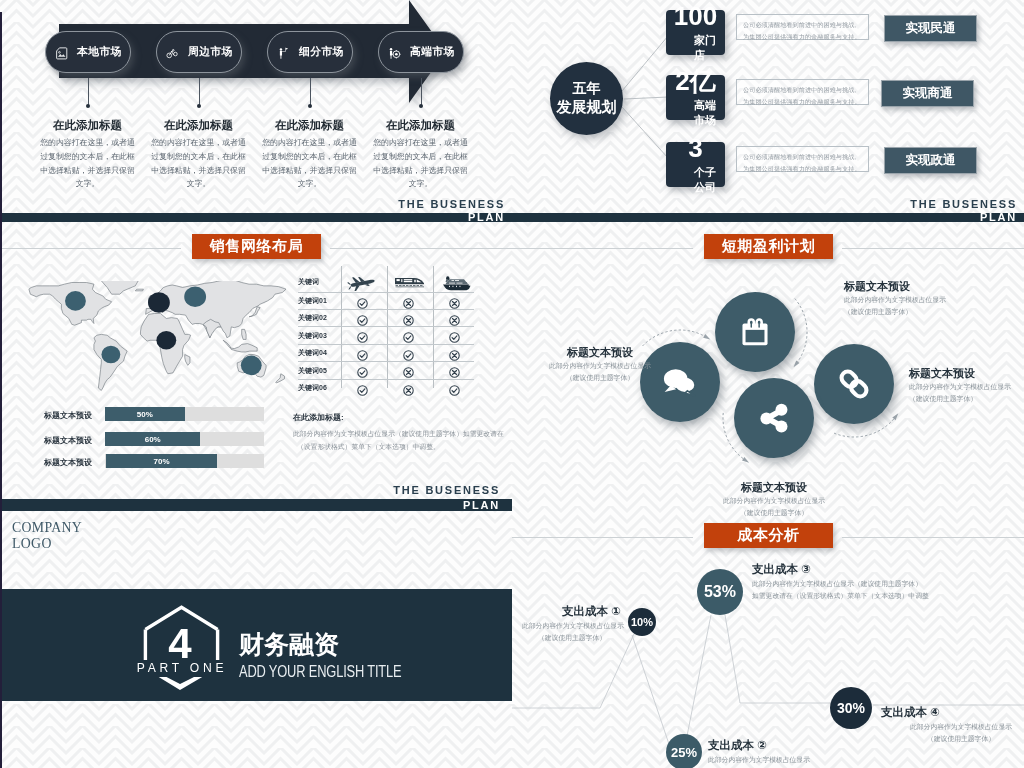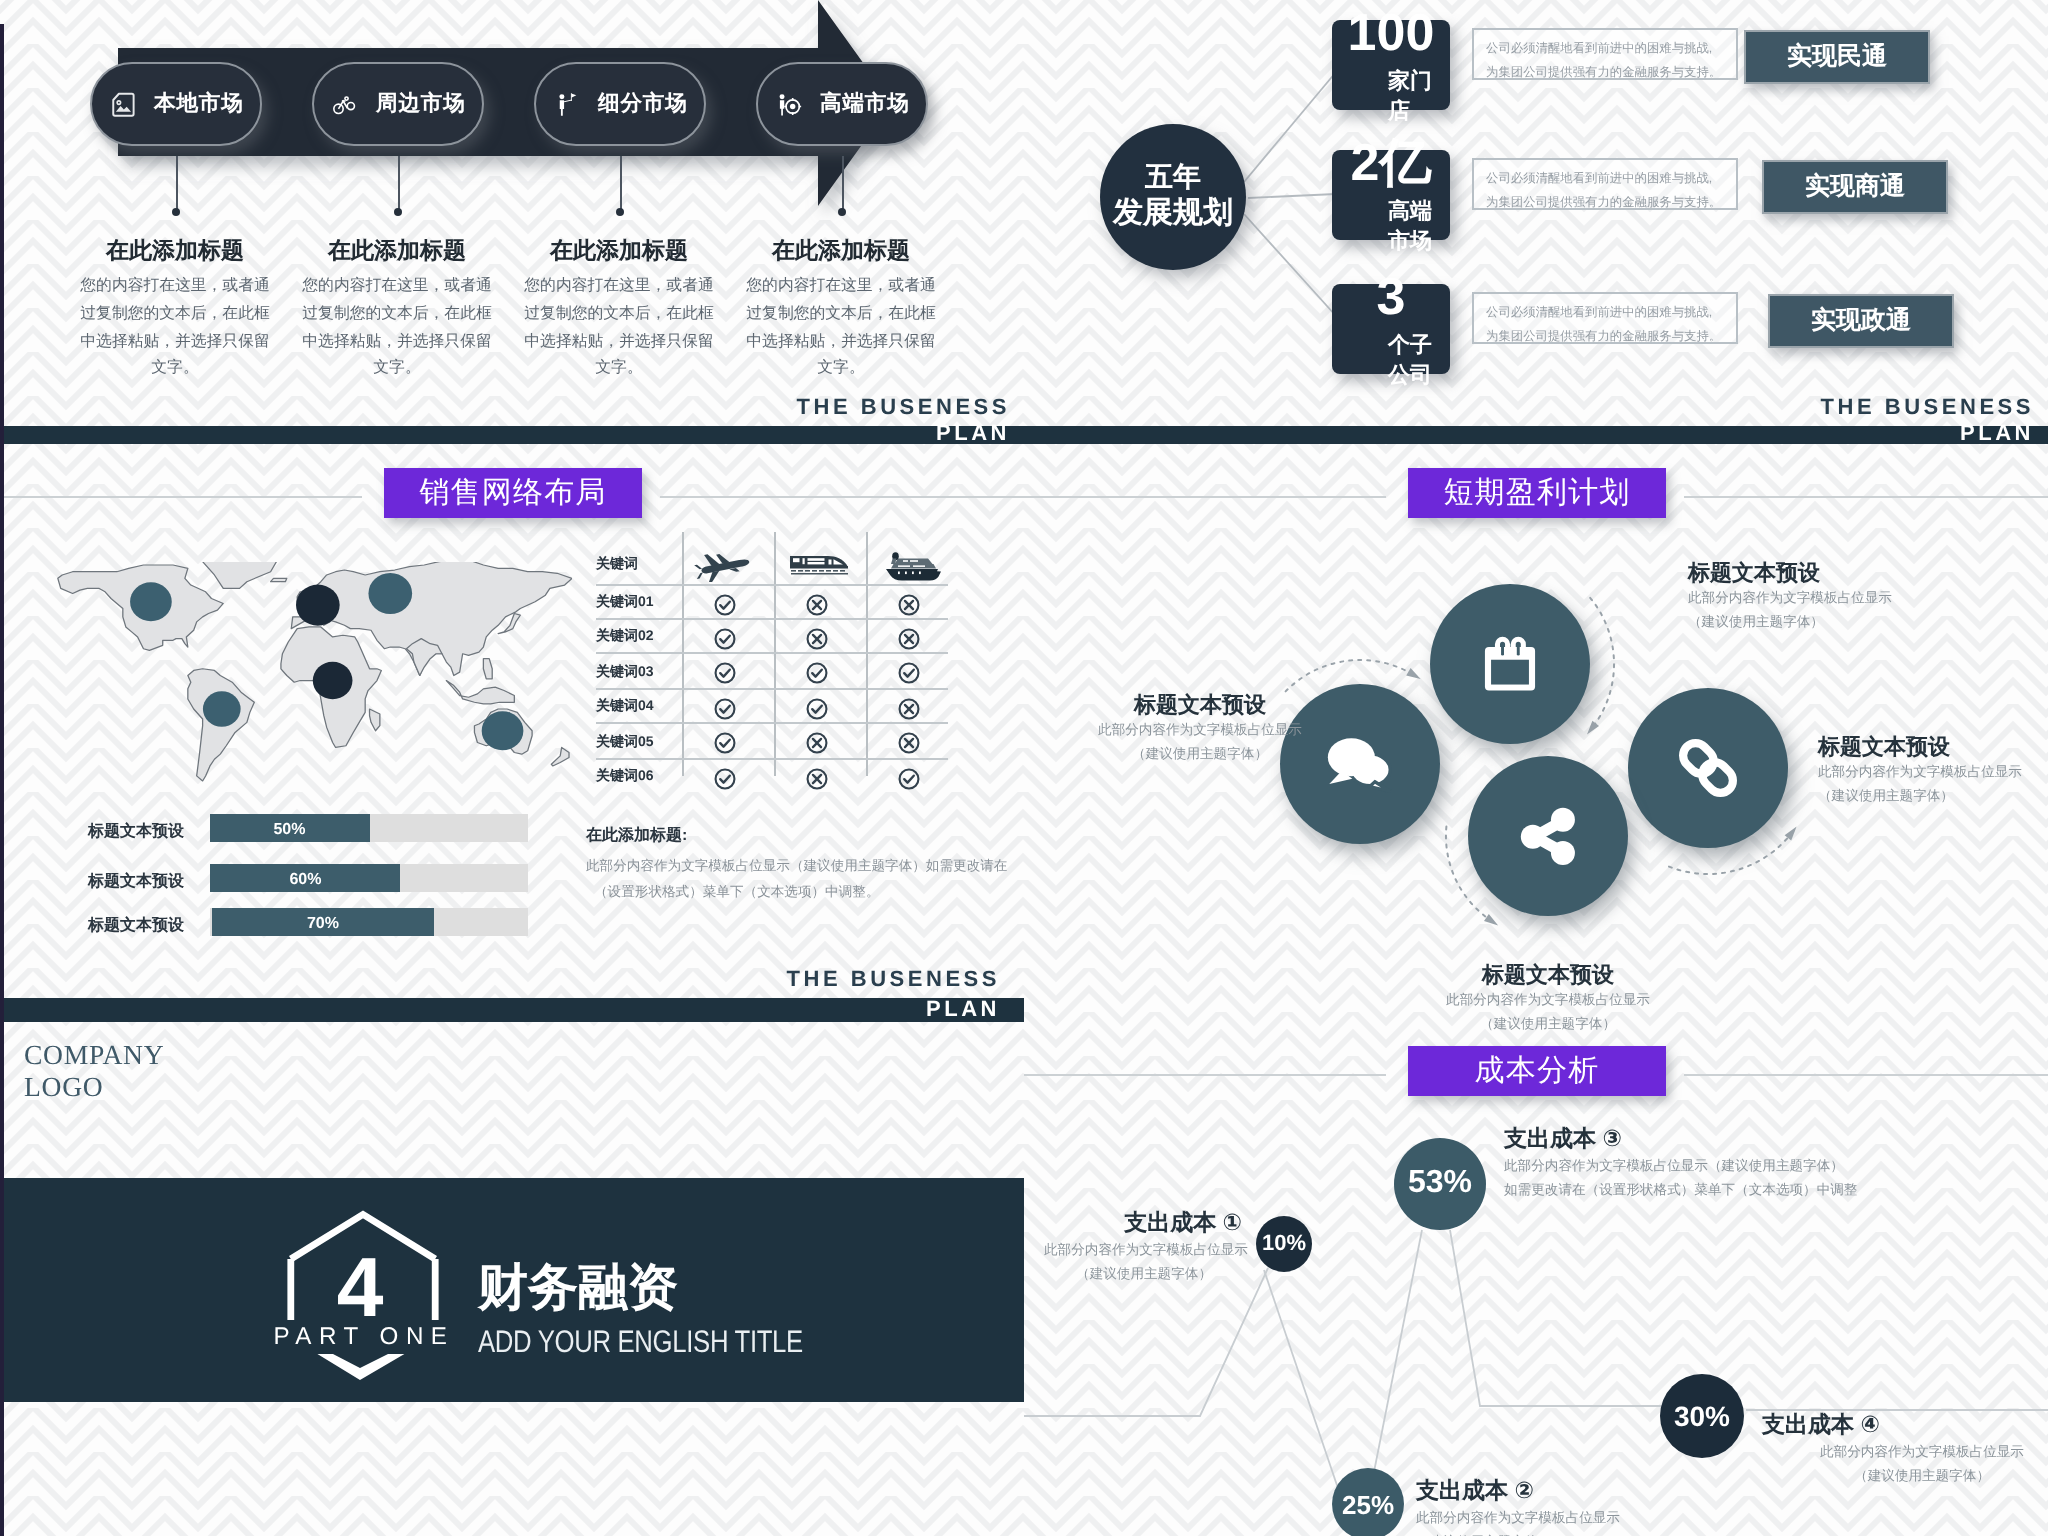--- a/index.html
+++ b/index.html
@@ -8,21 +8,21 @@
   #stage{position:relative;width:1024px;height:768px;overflow:hidden;background:#fdfdfd;}
   .bgpat{position:absolute;inset:0;}
   .slide{position:absolute;overflow:hidden;}
 
   
   .footbar{position:absolute;background:#1e323f;}
   .foot-the{position:absolute;font-weight:bold;letter-spacing:.16em;color:#2a3f4e;font-size:11px;white-space:nowrap;}
   .foot-plan{position:absolute;font-weight:bold;letter-spacing:.16em;color:#ffffff;font-size:11px;white-space:nowrap;}
 
   
-  .sect{position:absolute;background:#6d28d9;color:#fff;font-weight:normal;
+  .sect{position:absolute;background:#c2410c;color:#fff;font-weight:bold;
      display:flex;align-items:center;justify-content:center;letter-spacing:.04em;
      box-shadow:2px 3px 5px rgba(120,126,133,.45);}
   .sect-ln{position:absolute;height:1px;background:#ccd1d4;}
 
   
   .pill{position:absolute;border-radius:999px;background:#272f3b;
         border:1px solid #8d949c;display:flex;align-items:center;
         box-shadow:3px 4px 7px rgba(90,96,104,.5);}
   .pill .pl{color:#fff;font-weight:bold;font-size:10.8px;letter-spacing:.4px;white-space:nowrap;}
   .pill .pi{width:13px;height:13px;margin-left:9px;margin-right:9px;flex:0 0 auto;display:block;}
@@ -183,21 +183,21 @@
     </div>
     <div id="s2-rows">
         <div class="numbox" style="left: 154px; top: 10px; width: 59px; height: 45px;">
           <span class="nb-n">100</span>
           <span class="nb-s">家门店</span>
         </div>
         <div class="descbox" style="left: 224px; top: 14px; width: 133px; height: 26px;">
           <div>公司必须清醒地看到前进中的困难与挑战,</div>
           <div>为集团公司提供强有力的金融服务与支持。</div>
         </div>
-        <div class="tag" style="left: 360px; top: 15px; width: 91px; height: 25px;">实现民通</div>
+        <div class="tag" style="left: 372px; top: 15px; width: 91px; height: 25px;">实现民通</div>
         <div class="numbox" style="left: 154px; top: 75px; width: 59px; height: 45px;">
           <span class="nb-n">2亿</span>
           <span class="nb-s">高端市场</span>
         </div>
         <div class="descbox" style="left: 224px; top: 79px; width: 133px; height: 26px;">
           <div>公司必须清醒地看到前进中的困难与挑战,</div>
           <div>为集团公司提供强有力的金融服务与支持。</div>
         </div>
         <div class="tag" style="left: 369px; top: 80px; width: 91px; height: 25px;">实现商通</div>
         <div class="numbox" style="left: 154px; top: 142px; width: 59px; height: 45px;">

